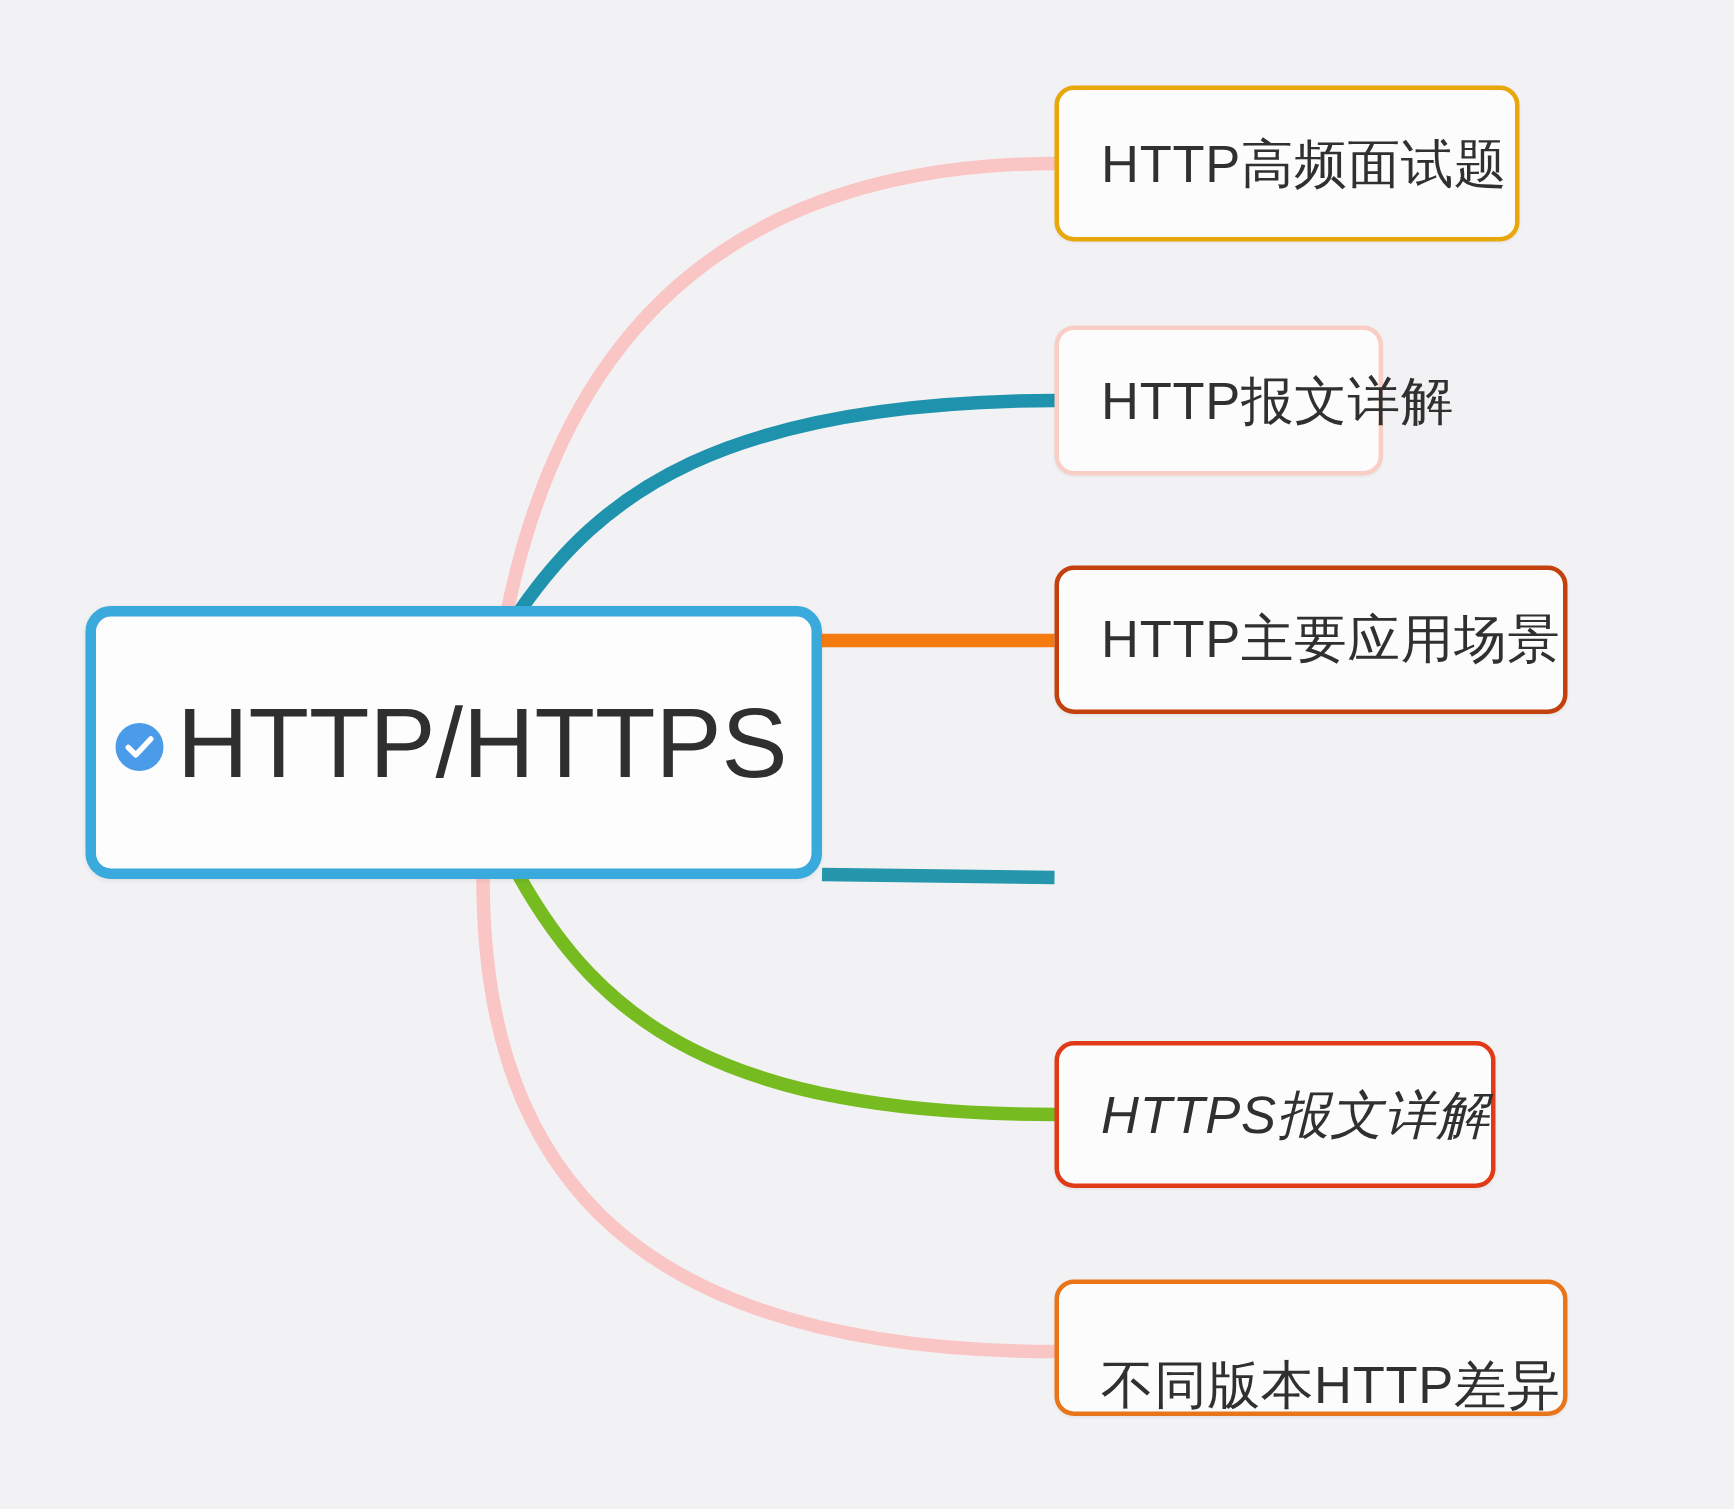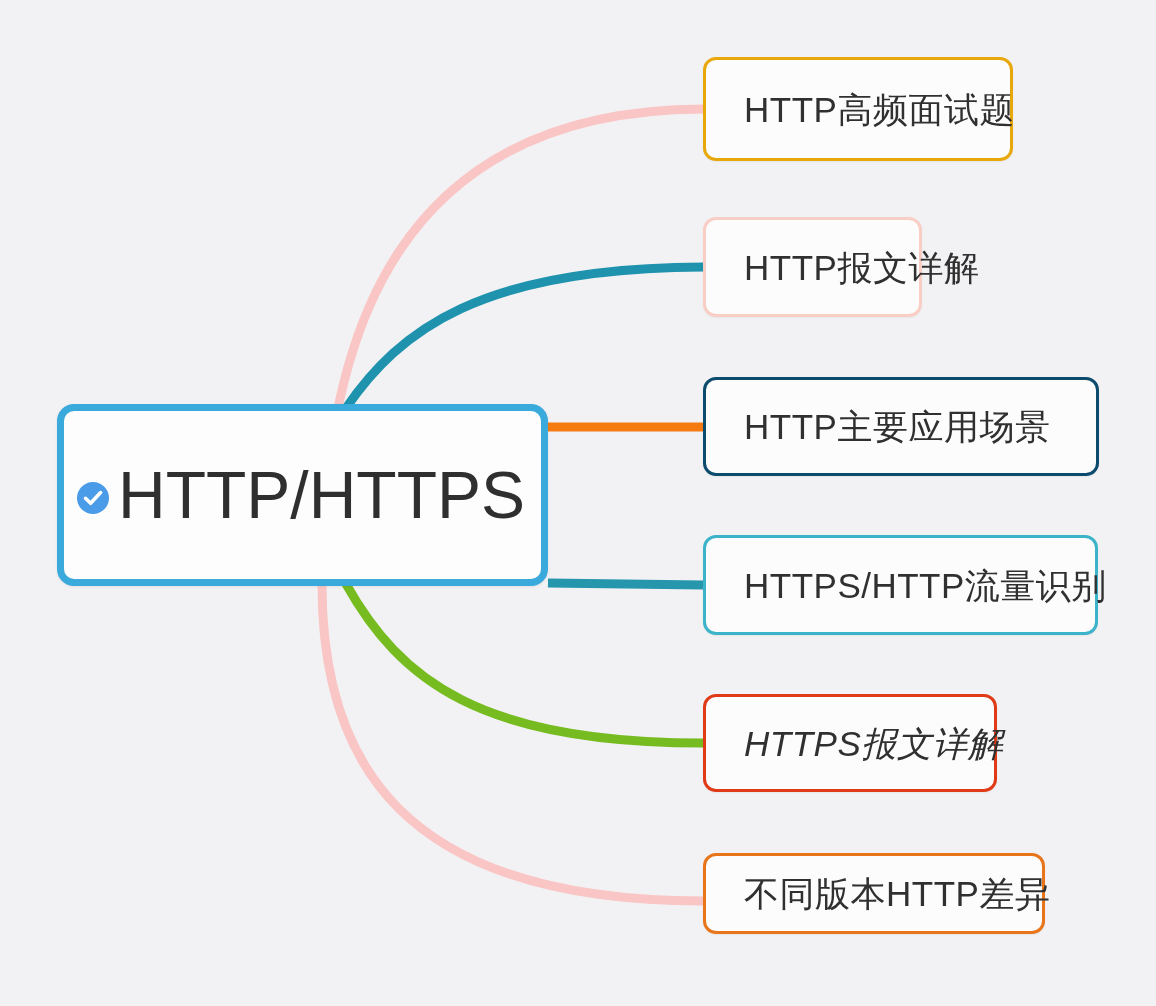--- a/index.html
+++ b/index.html
@@ -77,30 +77,30 @@
     display: flex;
     align-items: center;
     z-index: 4;
     box-shadow: 0 1px 2px rgba(0,0,0,0.05);
   }
   .branch-label {
     font-size: 35px;
     line-height: 1;
     color: #303030;
     white-space: nowrap;
-    padding-left: 38px;
+    padding-left: 28px;
     letter-spacing: 0.5px;
   }
 
   .node-0 { left: 703px; top: 57px;  width: 310px; height: 104px; border: 3px solid #e8a80c; }
   .node-1 { left: 703px; top: 217px; width: 219px; height: 100px; border: 3px solid #f9cfc5; }
-  .node-2 { left: 703px; top: 377px; width: 396px; height: 99px;  border: 3px solid #0c4a6e; }
+  .node-2 { left: 703px; top: 377px; width: 342px; height: 99px;  border: 3px solid #c2410c; }
   .node-3 { left: 703px; top: 535px; width: 395px; height: 100px; border: 3px solid #3bb3c8; }
   .node-4 { left: 703px; top: 694px; width: 294px; height: 98px;  border: 3px solid #e03a17; font-style: italic; }
-  .node-5 { left: 703px; top: 853px; width: 342px; height: 81px;  border: 3px solid #e8751a; }
+  .node-5 { left: 703px; top: 853px; width: 342px; height: 91px;  border: 3px solid #e8751a; align-items: flex-end; }
 </style>
 </head>
 <body>
 
 <div id="mindmap">
 
   <svg id="connectors" viewBox="0 0 1156 1006" xmlns="http://www.w3.org/2000/svg">
 
     <path d="M 322 585 C 322 330, 400 110, 703 109" fill="none" stroke="#fac5c5" stroke-width="9" stroke-linecap="round"></path>
 
@@ -130,23 +130,20 @@
   </div>
 
   <div class="branch-node node-1">
     <span class="branch-label">HTTP报文详解</span>
   </div>
 
   <div class="branch-node node-2">
     <span class="branch-label">HTTP主要应用场景</span>
   </div>
 
-  <div class="branch-node node-3">
-    <span class="branch-label">HTTPS/HTTP流量识别</span>
-  </div>
 
   <div class="branch-node node-4">
     <span class="branch-label">HTTPS报文详解</span>
   </div>
 
   <div class="branch-node node-5">
     <span class="branch-label">不同版本HTTP差异</span>
   </div>
 
 </div>

